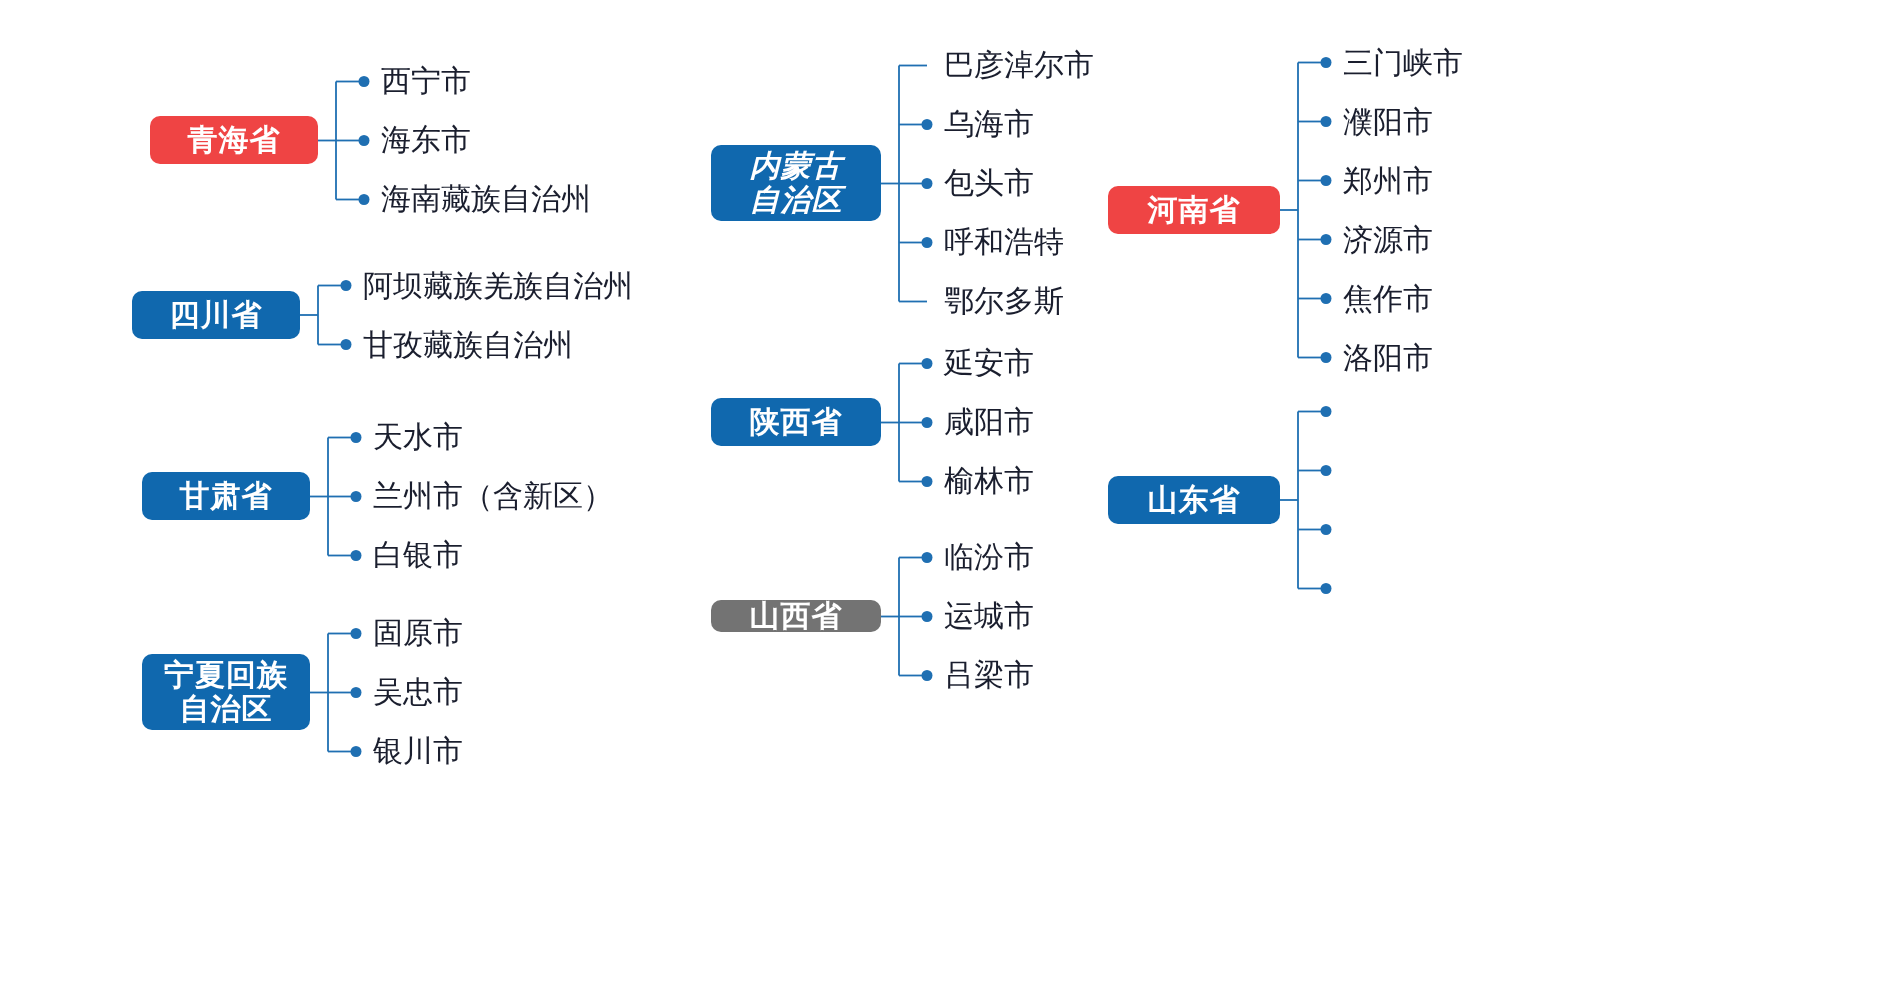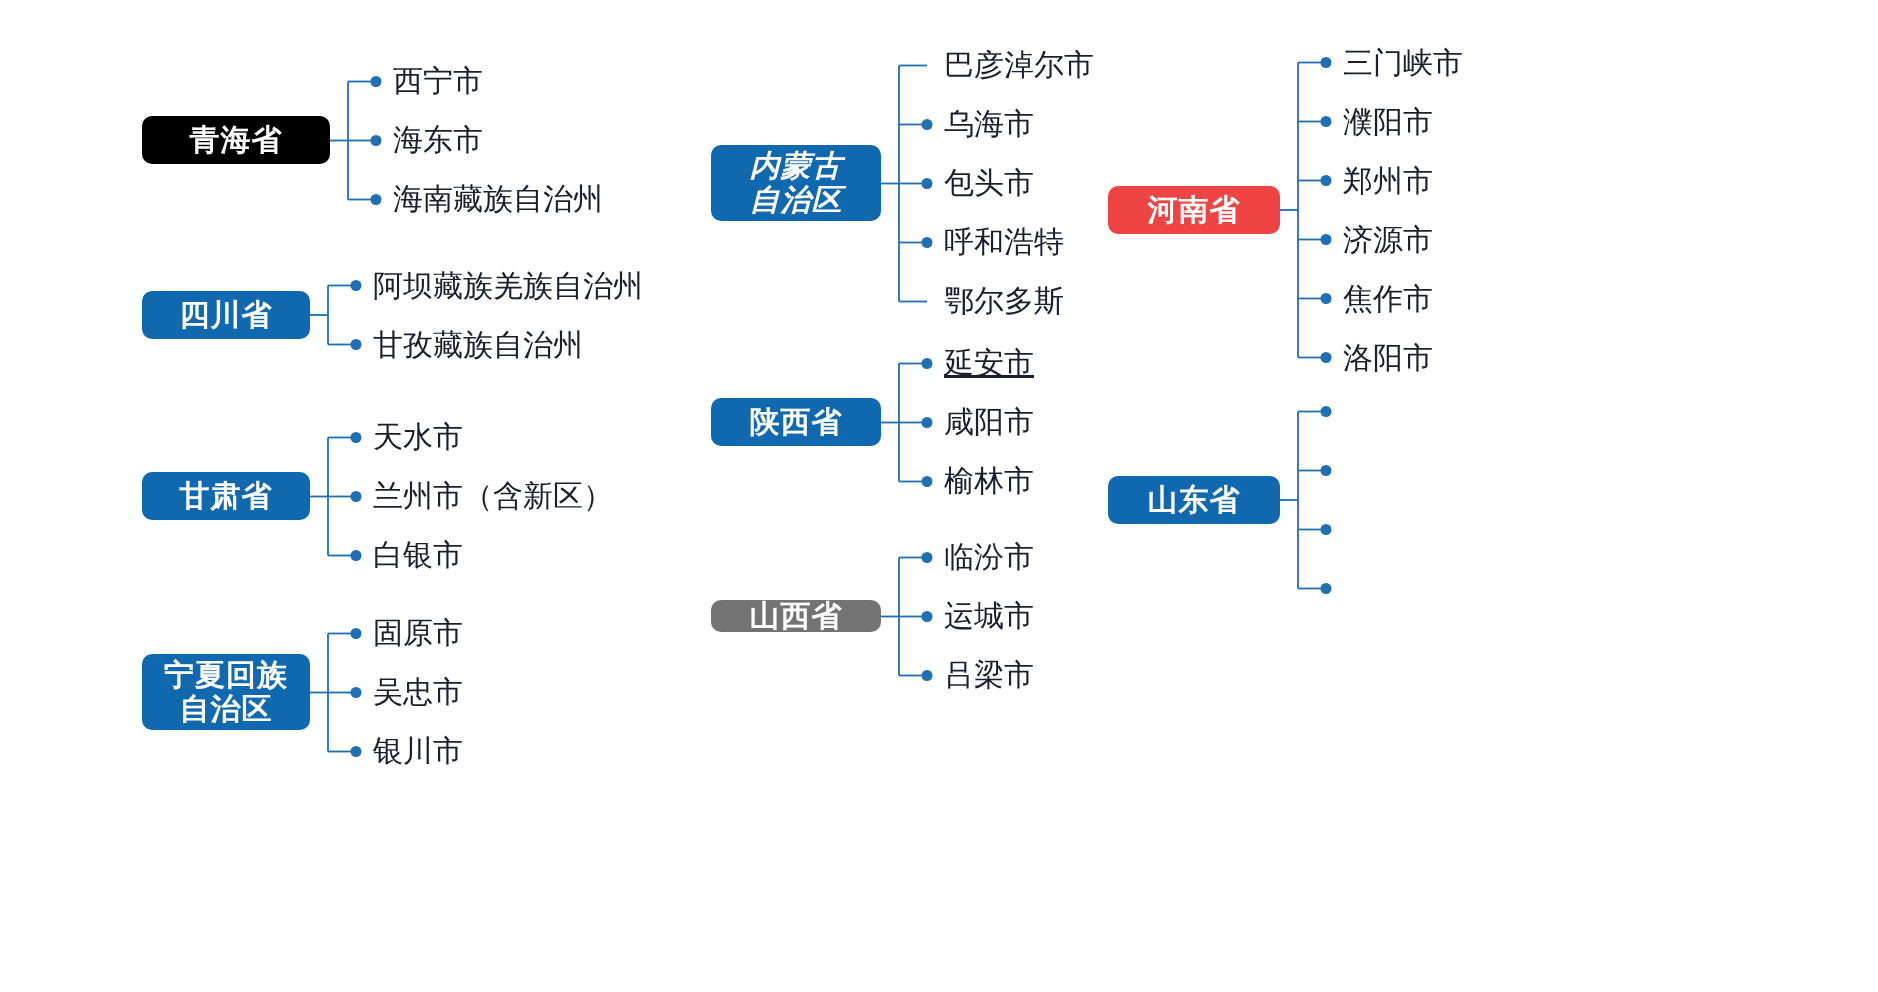--- a/index.html
+++ b/index.html
@@ -71,38 +71,38 @@
     white-space: nowrap;
     display: flex;
     align-items: center;
   }
 </style>
 </head>
 <body>
 
 <div id="canvas">
     <div class="group" style="left: 142px; top: 51.5px; height: 177px;">
-      <div class="chip" style="background: #000000; color: rgb(255, 255, 255); width: 188px; height: 48px;">青海省</div>
+      <div class="chip" style="background: #ef4444; color: rgb(255, 255, 255); width: 168px; height: 48px; margin-left: 8px;">青海省</div>
       <svg class="connector" width="54" height="177">
         <line x1="0" y1="88.5" x2="18" y2="88.5" stroke="#1F6FB2" stroke-width="1.8"></line>
         <line x1="18" y1="29.5" x2="18" y2="147.5" stroke="#1F6FB2" stroke-width="1.8"></line>
         <line x1="18" y1="29.5" x2="46" y2="29.5" stroke="#1F6FB2" stroke-width="1.8"></line>
         <circle cx="46" cy="29.5" r="5.5" fill="#1F6FB2"></circle>
         <line x1="18" y1="88.5" x2="46" y2="88.5" stroke="#1F6FB2" stroke-width="1.8"></line>
         <circle cx="46" cy="88.5" r="5.5" fill="#1F6FB2"></circle>
         <line x1="18" y1="147.5" x2="46" y2="147.5" stroke="#1F6FB2" stroke-width="1.8"></line>
         <circle cx="46" cy="147.5" r="5.5" fill="#1F6FB2"></circle>
       </svg>
       <div class="children" style="height: 177px; margin-left: 9px;">
         <div class="child" style="height: 59px; color: rgb(26, 30, 46);">西宁市</div>
         <div class="child" style="height: 59px; color: rgb(26, 30, 46);">海东市</div>
         <div class="child" style="height: 59px; color: rgb(26, 30, 46);">海南藏族自治州</div>
       </div>
     </div>
-    <div class="group" style="left: 142px; top: 256px; height: 118px;">
+    <div class="group" style="left: 132px; top: 256px; height: 118px;">
       <div class="chip" style="background: rgb(16, 104, 174); color: rgb(255, 255, 255); width: 168px; height: 48px;">四川省</div>
       <svg class="connector" width="54" height="118">
         <line x1="0" y1="59" x2="18" y2="59" stroke="#1F6FB2" stroke-width="1.8"></line>
         <line x1="18" y1="29.5" x2="18" y2="88.5" stroke="#1F6FB2" stroke-width="1.8"></line>
         <line x1="18" y1="29.5" x2="46" y2="29.5" stroke="#1F6FB2" stroke-width="1.8"></line>
         <circle cx="46" cy="29.5" r="5.5" fill="#1F6FB2"></circle>
         <line x1="18" y1="88.5" x2="46" y2="88.5" stroke="#1F6FB2" stroke-width="1.8"></line>
         <circle cx="46" cy="88.5" r="5.5" fill="#1F6FB2"></circle>
       </svg>
       <div class="children" style="height: 118px; margin-left: 9px;">
@@ -176,21 +176,21 @@
         <line x1="0" y1="88.5" x2="18" y2="88.5" stroke="#1F6FB2" stroke-width="1.8"></line>
         <line x1="18" y1="29.5" x2="18" y2="147.5" stroke="#1F6FB2" stroke-width="1.8"></line>
         <line x1="18" y1="29.5" x2="46" y2="29.5" stroke="#1F6FB2" stroke-width="1.8"></line>
         <circle cx="46" cy="29.5" r="5.5" fill="#1F6FB2"></circle>
         <line x1="18" y1="88.5" x2="46" y2="88.5" stroke="#1F6FB2" stroke-width="1.8"></line>
         <circle cx="46" cy="88.5" r="5.5" fill="#1F6FB2"></circle>
         <line x1="18" y1="147.5" x2="46" y2="147.5" stroke="#1F6FB2" stroke-width="1.8"></line>
         <circle cx="46" cy="147.5" r="5.5" fill="#1F6FB2"></circle>
       </svg>
       <div class="children" style="height: 177px; margin-left: 9px;">
-        <div class="child" style="height: 59px; color: rgb(26, 30, 46); text-decoration: underline;">延安市</div>
+        <div class="child" style="height: 59px; color: rgb(26, 30, 46);">延安市</div>
         <div class="child" style="height: 59px; color: rgb(26, 30, 46);">咸阳市</div>
         <div class="child" style="height: 59px; color: rgb(26, 30, 46);">榆林市</div>
       </div>
     </div>
     <div class="group" style="left: 711px; top: 527.5px; height: 177px;">
       <div class="chip" style="background: #737373; color: rgb(255, 255, 255); width: 170px; height: 32px;">山西省</div>
       <svg class="connector" width="54" height="177">
         <line x1="0" y1="88.5" x2="18" y2="88.5" stroke="#1F6FB2" stroke-width="1.8"></line>
         <line x1="18" y1="29.5" x2="18" y2="147.5" stroke="#1F6FB2" stroke-width="1.8"></line>
         <line x1="18" y1="29.5" x2="46" y2="29.5" stroke="#1F6FB2" stroke-width="1.8"></line>

